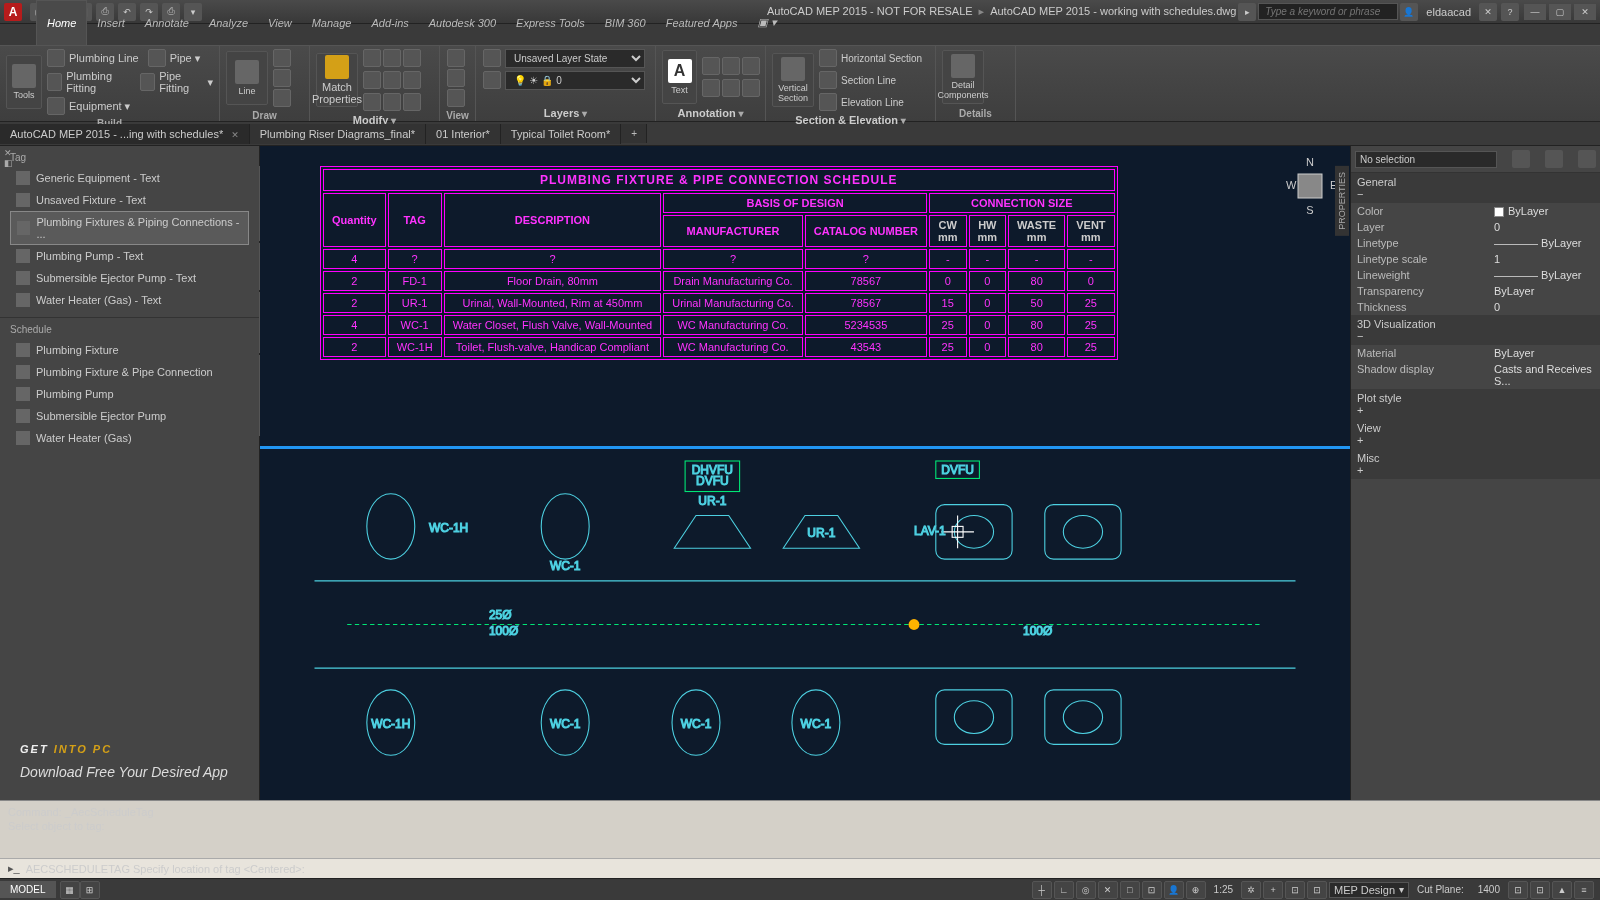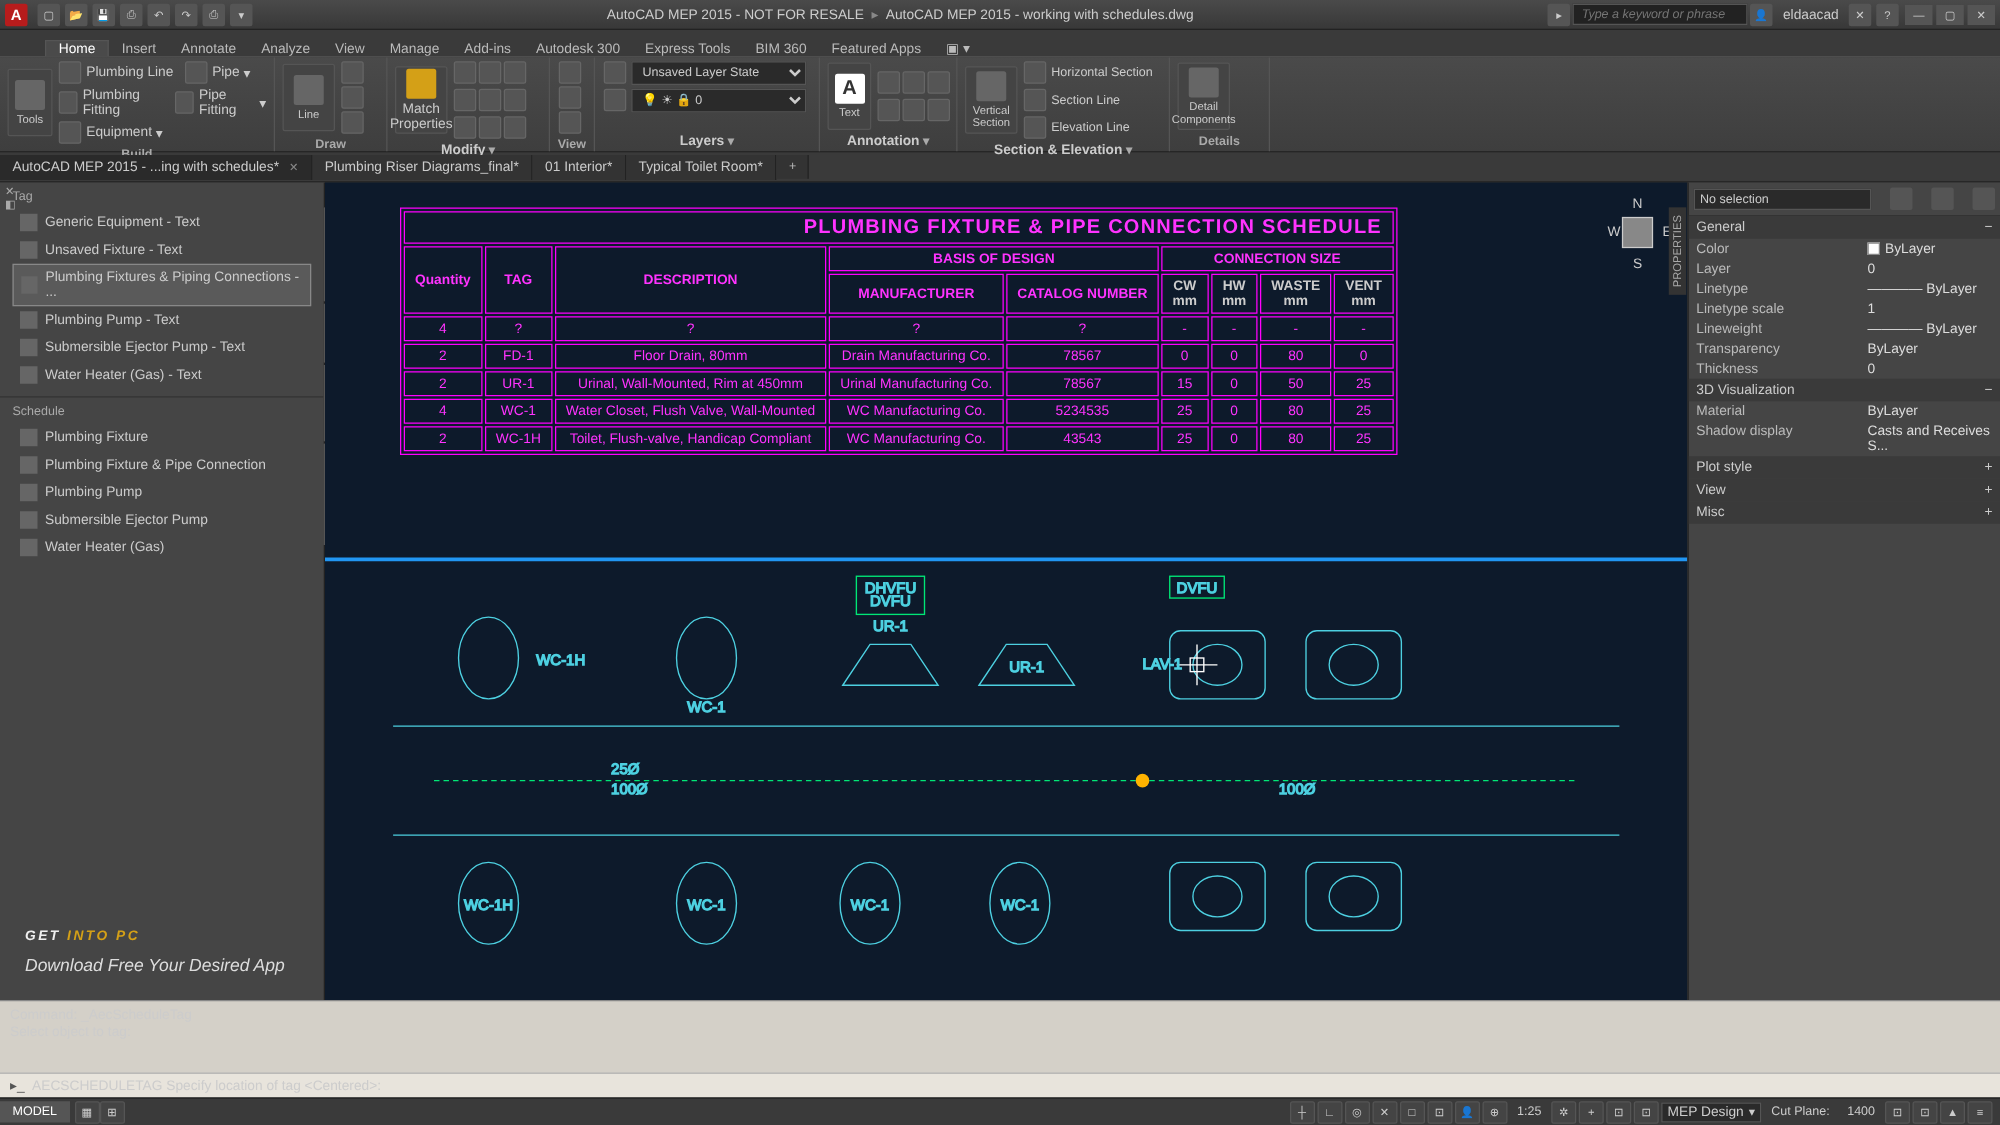--- a/index.html
+++ b/index.html
@@ -1,25 +1,25 @@
 <!DOCTYPE html>
 <html><head>
 <meta charset="utf-8">
 <style>
 * { margin:0; padding:0; box-sizing:border-box; font-family:"Segoe UI",Tahoma,sans-serif; font-size:11px; color:#ccc; user-select:none; }
 body { background:#333; width:1600px; height:900px; overflow:hidden; position:relative; }
 .titlebar { height:24px; background:linear-gradient(#4a4a4a,#383838); display:flex; align-items:center; padding:0 4px; border-bottom:1px solid #222; }
 .titlebar .logo { width:18px; height:18px; background:#b71c1c; border-radius:2px; margin-right:6px; display:flex; align-items:center; justify-content:center; color:#fff; font-weight:bold; font-size:12px; }
 .qat-btn { width:18px; height:18px; margin:0 2px; background:#555; border-radius:2px; display:flex; align-items:center; justify-content:center; font-size:9px; }
-.titlebar .center { flex:1; text-align:center; font-size:11px; color:#ddd; }
+.titlebar .center { flex:1; text-align:right; font-size:11px; color:#ddd; }
 .titlebar .center .sep { color:#888; margin:0 6px; }
 .searchbox { background:#222; border:1px solid #555; padding:2px 6px; font-style:italic; color:#888; width:140px; font-size:10px; }
 .winbtn { width:22px; height:16px; background:#555; margin-left:3px; display:flex; align-items:center; justify-content:center; font-size:9px; }
 .ribbon-tabs { height:22px; background:#3a3a3a; display:flex; align-items:flex-end; padding-left:36px; border-bottom:1px solid #555; }
-.ribbon-tab { padding:0 10px; font-size:11px; color:#bbb; cursor:pointer; }
+.ribbon-tab { padding:16px 10px; font-size:11px; color:#bbb; cursor:pointer;font-style:italic; }
 .ribbon-tab.active { background:#4a4a4a; color:#fff; border:1px solid #555; border-bottom:none; }
 .ribbon { height:76px; background:linear-gradient(#4a4a4a,#3e3e3e); display:flex; border-bottom:1px solid #222; }
 .ribbon-panel { border-right:1px solid #555; padding:2px 6px; display:flex; flex-direction:column; }
 .ribbon-panel .body { flex:1; display:flex; align-items:center; gap:4px; }
 .ribbon-panel .label { text-align:center; font-size:10px; color:#aaa; padding-top:2px;font-weight:bold; }
 .bigbtn { width:42px; height:54px; display:flex; flex-direction:column; align-items:center; justify-content:center; gap:2px; background:#444; border:1px solid #555; border-radius:2px; }
 .bigbtn .ico { width:24px; height:24px; background:#666; border-radius:2px; }
 .smallbtn { width:18px; height:18px; background:#555; border:1px solid #666; border-radius:2px; margin:1px; }
 .col { display:flex; flex-direction:column; }
 .row { display:flex; align-items:center; gap:3px; }
@@ -35,29 +35,29 @@
 .palette-section .hdr { font-size:10px; color:#aaa; margin-bottom:4px; }
 .palette-item { padding:4px 6px; font-size:10px; color:#ccc; display:flex; align-items:center; gap:6px; }
 .palette-item.sel { background:#5a5a5a; border:1px solid #888; }
 .palette-item .ico { width:14px; height:14px; background:#666; }
 .vert-tabs { position:absolute; right:-18px; top:20px; width:18px; }
 .vert-tab { writing-mode:vertical-rl; padding:8px 2px; font-size:9px; background:#3a3a3a; border:1px solid #555; margin-bottom:2px; color:#aaa; }
 .vert-tab.act { background:#555; color:#fff; }
 .canvas { flex:1; background:#0d1a2b; position:relative; overflow:hidden; }
 .schedule-tbl { position:absolute; top:20px; left:60px; border:1px solid #ff00ff; }
 .schedule-tbl th, .schedule-tbl td { border:1px solid #ff00ff; padding:3px 8px; color:#ff33ff; font-size:11px; text-align:center; white-space:nowrap; }
-.schedule-tbl .title { color:#ff33ff; font-size:16px; letter-spacing:1px;text-align:right; }
+.schedule-tbl .title { color:#ff33ff; font-size:12px; letter-spacing:1px; }
 .schedule-tbl .hdr2 { color:#ff66ff; font-size:10px; }
 .plan { position:absolute; top:300px; left:0; right:0; bottom:0; border-top:3px solid #2196f3; }
 .plan svg { width:100%; height:100%; }
 .props { width:250px; background:#454545; border-left:1px solid #222; position:relative; }
 .props-hdr { display:flex; align-items:center; padding:4px; gap:15px; border-bottom:1px solid #333; }
 .props-combo { flex:1; background:#2a2a2a; border:1px solid #555; padding:2px 4px; font-size:10px; }
 .props-ico { width:18px; height:18px; background:#555; border-radius:2px; }
-.props-section-hdr { background:#3a3a3a; padding:3px 6px; font-size:10px; color:#ddd; display:flex; justify-content:space-between; }
+.props-section-hdr { background:#3a3a3a; padding:3px 6px; font-size:10px; color:#ddd; display:flex; justify-content:space-between;flex-direction:column; }
 .props-row { display:flex; padding:2px 6px; font-size:10px; }
 .props-row .k { flex:1; color:#bbb; }
 .props-row .v { width:100px; color:#ddd; }
 .props-row .sw { width:10px; height:10px; background:#fff; border:1px solid #888; display:inline-block; margin-right:4px; vertical-align:middle; }
 .cmdline { position:absolute; bottom:22px; left:0; right:0; height:78px; background:#d4d0c8; border-top:1px solid #888; font-family:Consolas,monospace; font-size:11px; color:#333; }
 .cmd-hist { padding:4px 8px; line-height:14px; }
 .cmd-input { position:absolute; bottom:0; left:0; right:0; height:20px; background:#e8e4dc; border-top:1px solid #aaa; padding:3px 8px; display:flex; align-items:center; gap:6px; }
 .cmd-prompt { color:#555; }
 .statusbar { position:absolute; bottom:0; left:0; right:0; height:22px; background:#3a3a3a; border-top:1px solid #222; display:flex; align-items:center; }
 .status-left { background:#555; padding:3px 10px; font-size:10px; color:#fff; margin-right:4px; }

